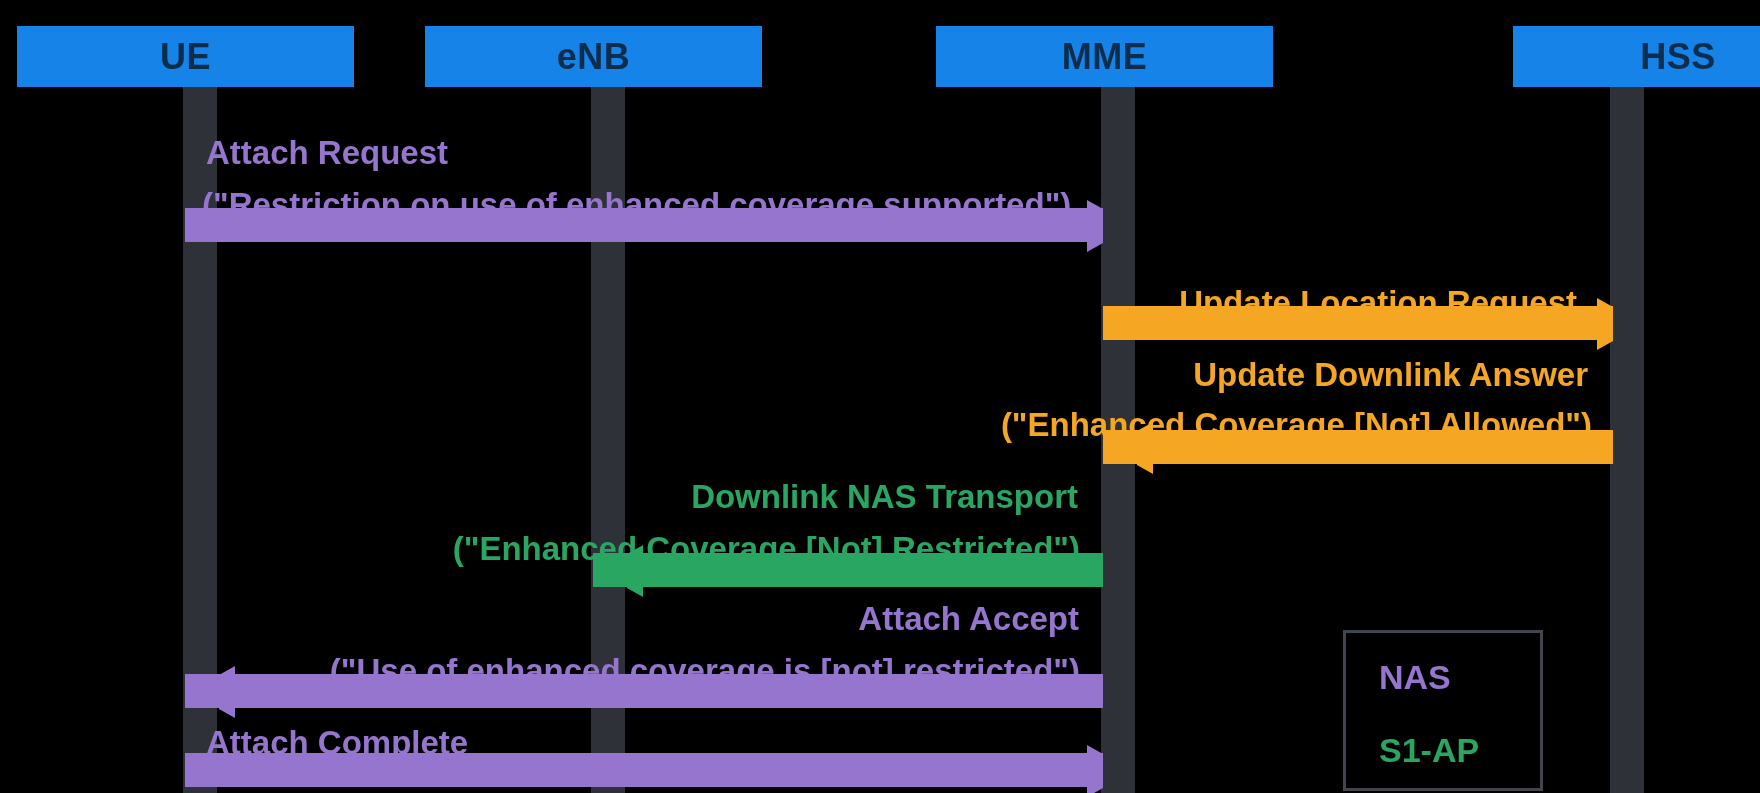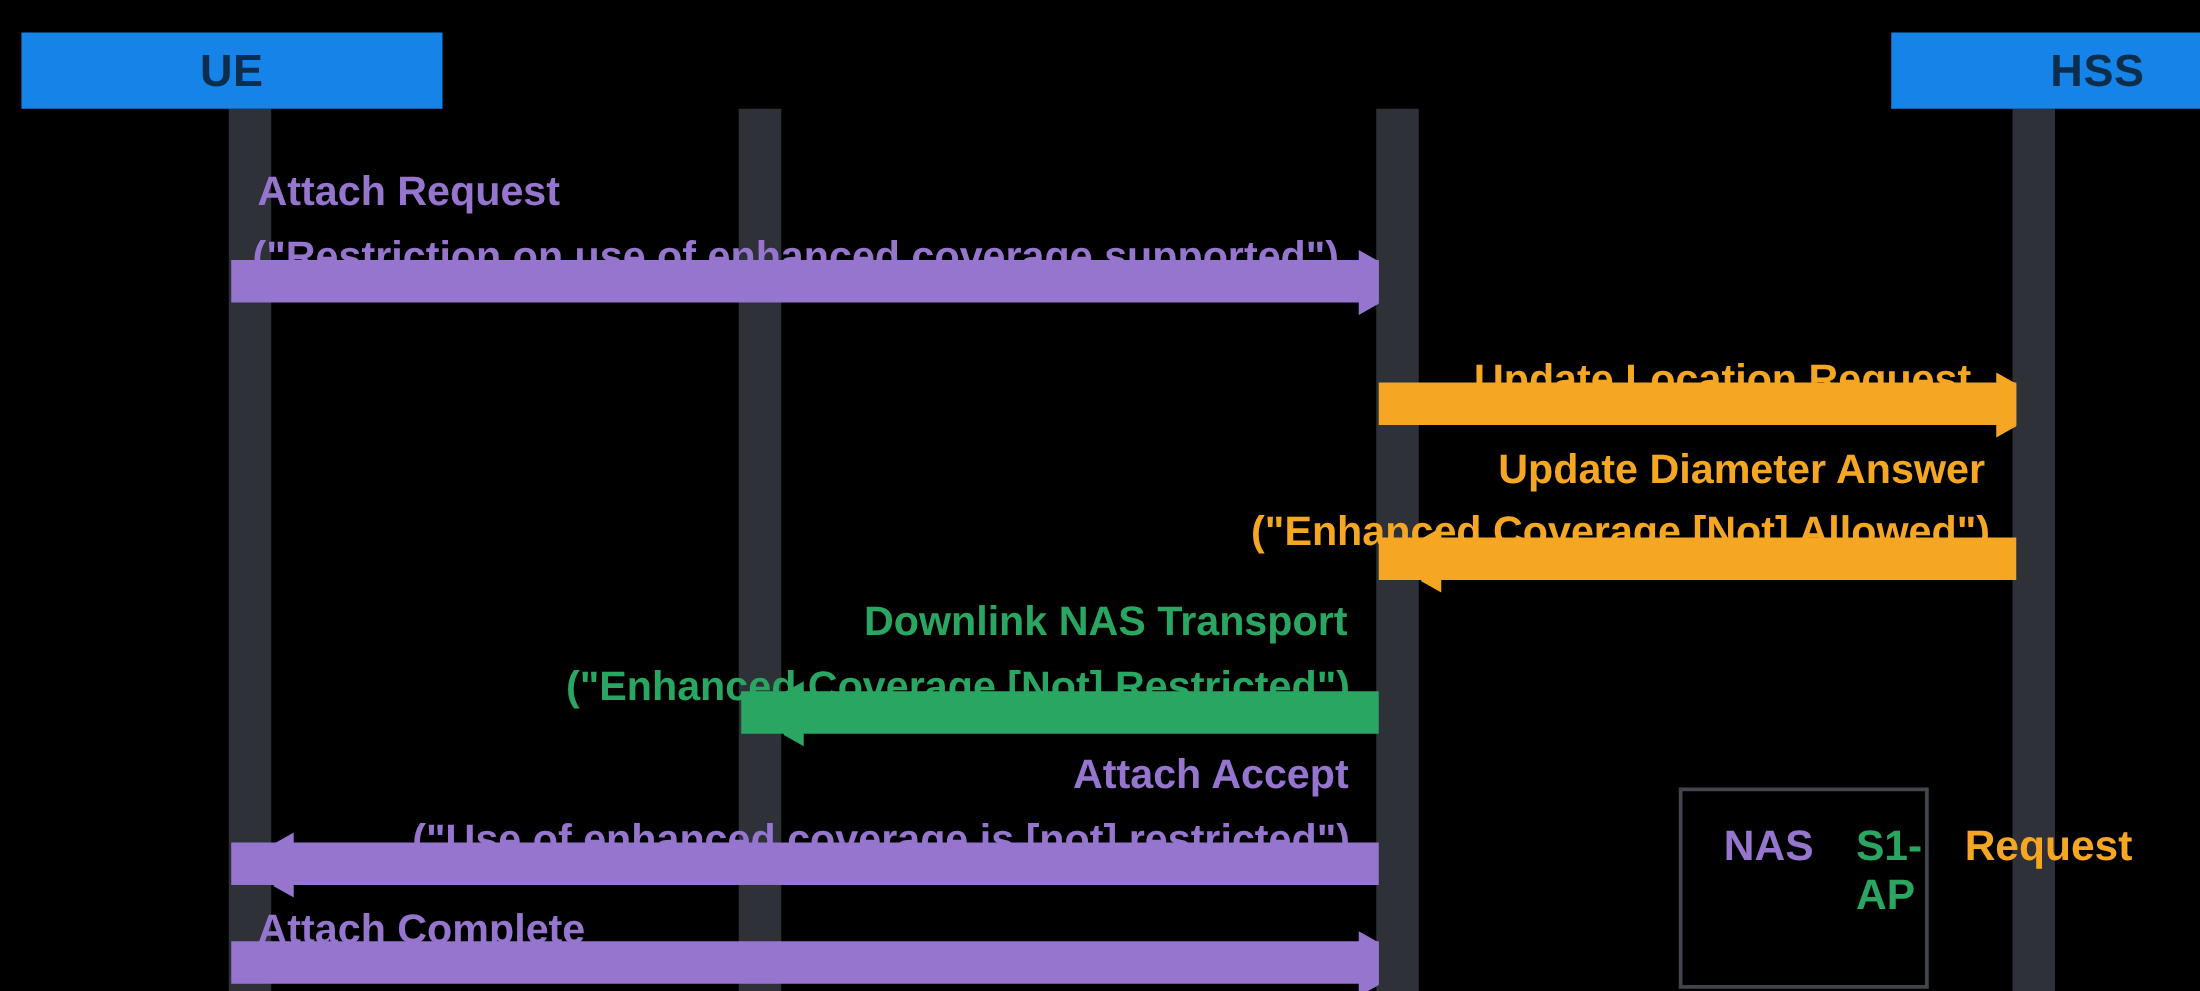--- a/index.html
+++ b/index.html
@@ -26,56 +26,62 @@
   .label.r { text-align:right; }
 
   .arrow { position:absolute; height:3px; background:currentColor; }
   .head { position:absolute; width:0; height:0; border-top:9px solid transparent; border-bottom:9px solid transparent; }
   .head.right { border-left:16px solid currentColor; }
   .head.left  { border-right:16px solid currentColor; }
 
   .legend {
     position:absolute; left:1326px; top:613px; width:200px; height:161px;
     border:3px solid #41464e;
-    display:flex; flex-direction:row; justify-content:space-between;
+    display:flex; flex-direction:column; justify-content:space-between;
     padding:8px 16px; font-size:34px;
   }
 </style>
 </head>
 <body>
 
 <div class="stage">
 
   <div class="lifeline" style="left:166px;"></div>
   <div class="lifeline" style="left:574px;"></div>
   <div class="lifeline" style="left:1084px;"></div>
   <div class="lifeline" style="left:1593px;"></div>
 
   <div class="actor" style="left:0;width:337px;">
       <span>UE</span>
+    </div>
+  <div class="actor" style="left:408px;width:337px;">
+      <span>eNB</span>
+    </div>
+  <div class="actor" style="left:919px;width:337px;">
+      <span>MME</span>
     </div>
   <div class="actor" style="left:1496px;width:330px;">
       <span>HSS</span>
     </div>
 
   <div class="purple">
     <div class="label" style="left:172px;top:100px;">Attach Request</div>
     <div class="label" style="left:168px;top:152px;">("Restriction on use of enhanced coverage supported")</div>
     <div class="arrow" style="left:168px;top:191px;width:918px;"></div>
     <div class="head right" style="left:1070px;top:183px;"></div>
   </div>
 
   <div class="orange">
     <div class="label r" style="right:183px;top:250px;">Update Location Request</div>
     <div class="arrow" style="left:1086px;top:289px;width:510px;"></div>
     <div class="head right" style="left:1580px;top:281px;"></div>
   </div>
 
   <div class="orange">
-    <div class="label r" style="right:172px;top:322px;">Update Diameter Answer</div>
+    <div class="label r" style="right:172px;top:322px;">Update Downlink Answer</div>
     <div class="label r" style="right:168px;top:372px;">("Enhanced Coverage [Not] Allowed")</div>
     <div class="arrow" style="left:1086px;top:413px;width:510px;"></div>
     <div class="head left" style="left:1086px;top:405px;"></div>
   </div>
 
   <div class="green">
     <div class="label r" style="right:682px;top:444px;">Downlink NAS Transport</div>
     <div class="label r" style="right:680px;top:496px;">("Enhanced Coverage [Not] Restricted")</div>
     <div class="arrow" style="left:576px;top:536px;width:510px;"></div>
     <div class="head left" style="left:576px;top:528px;"></div>

